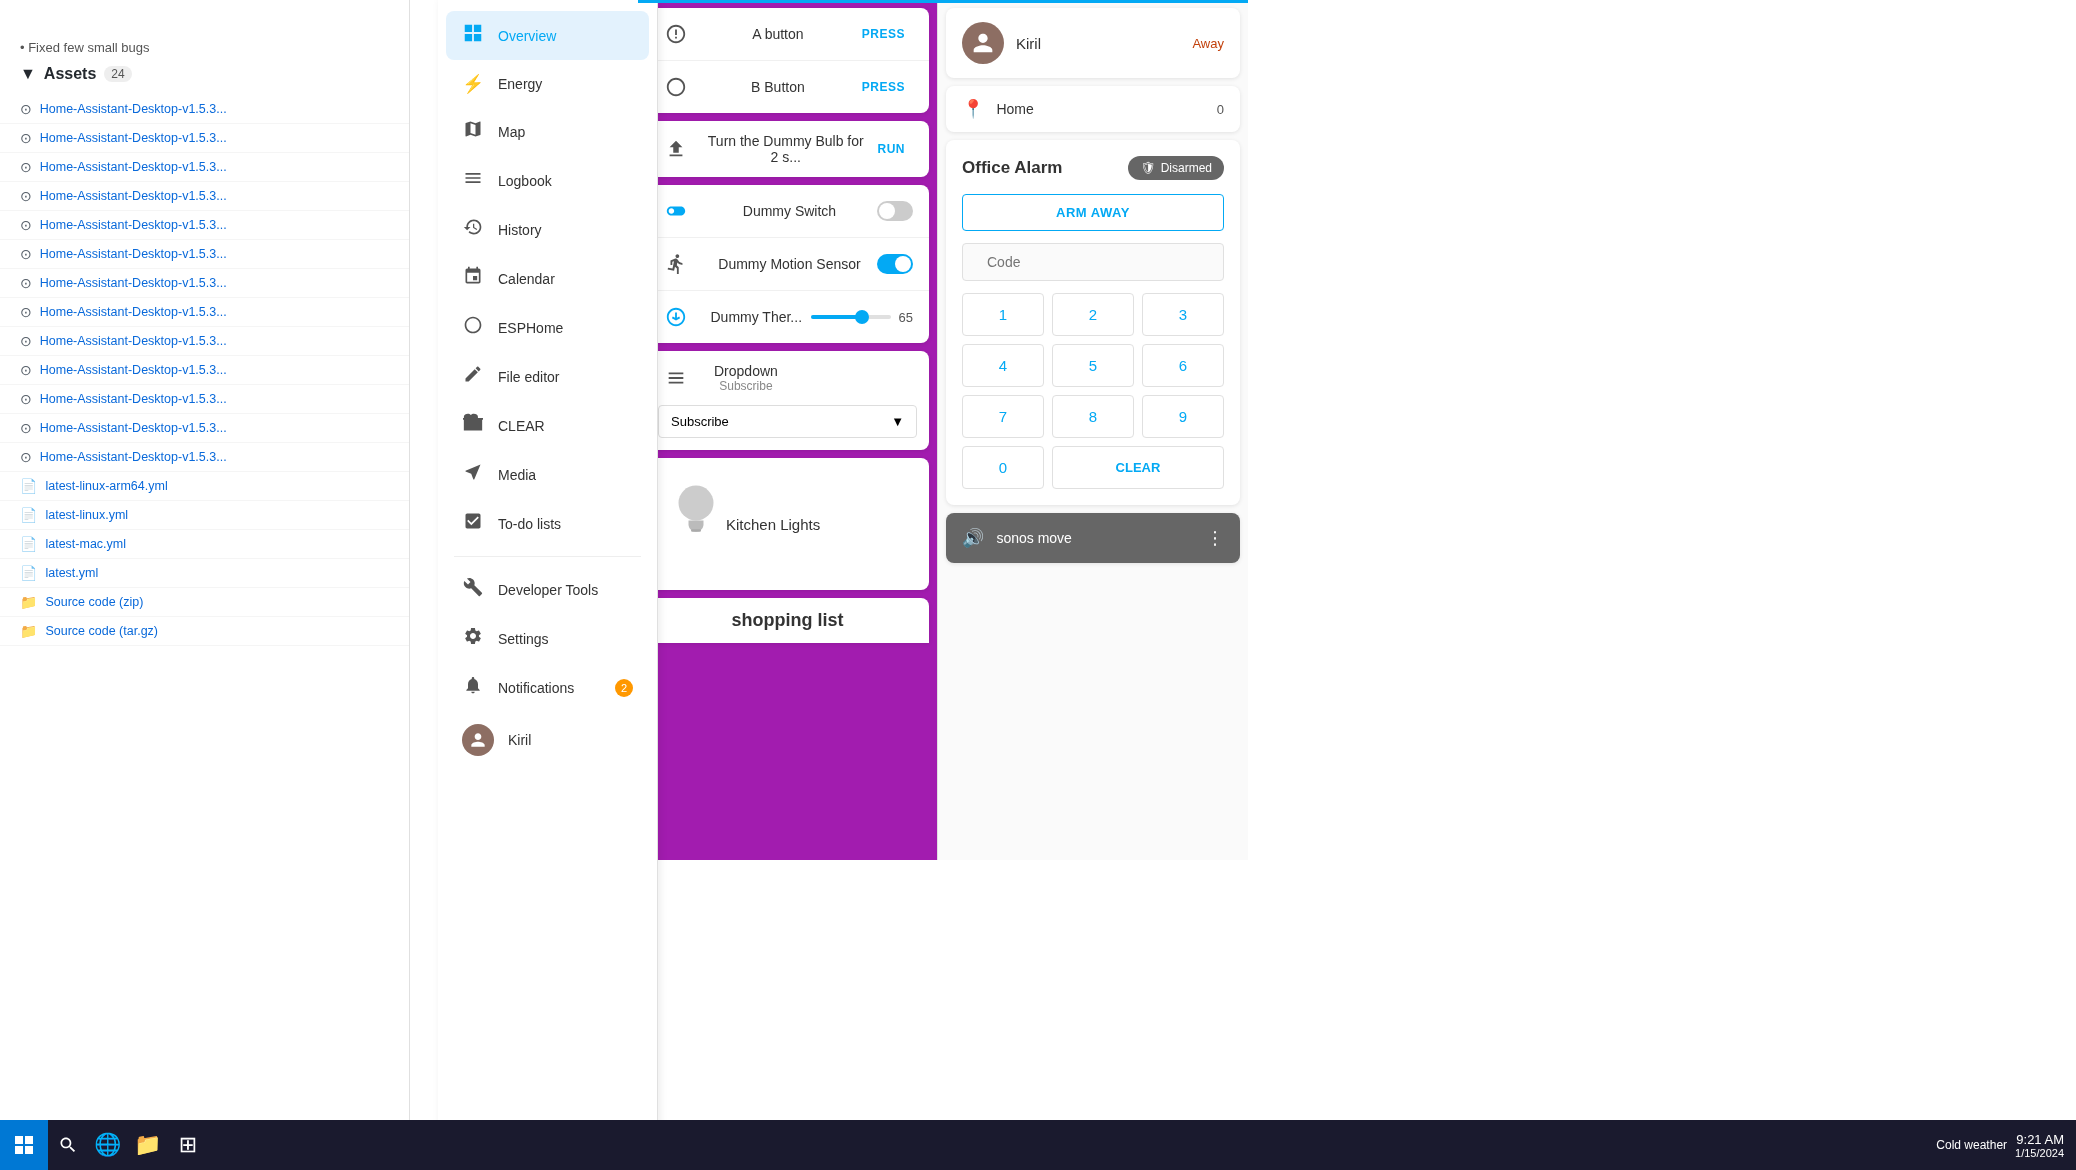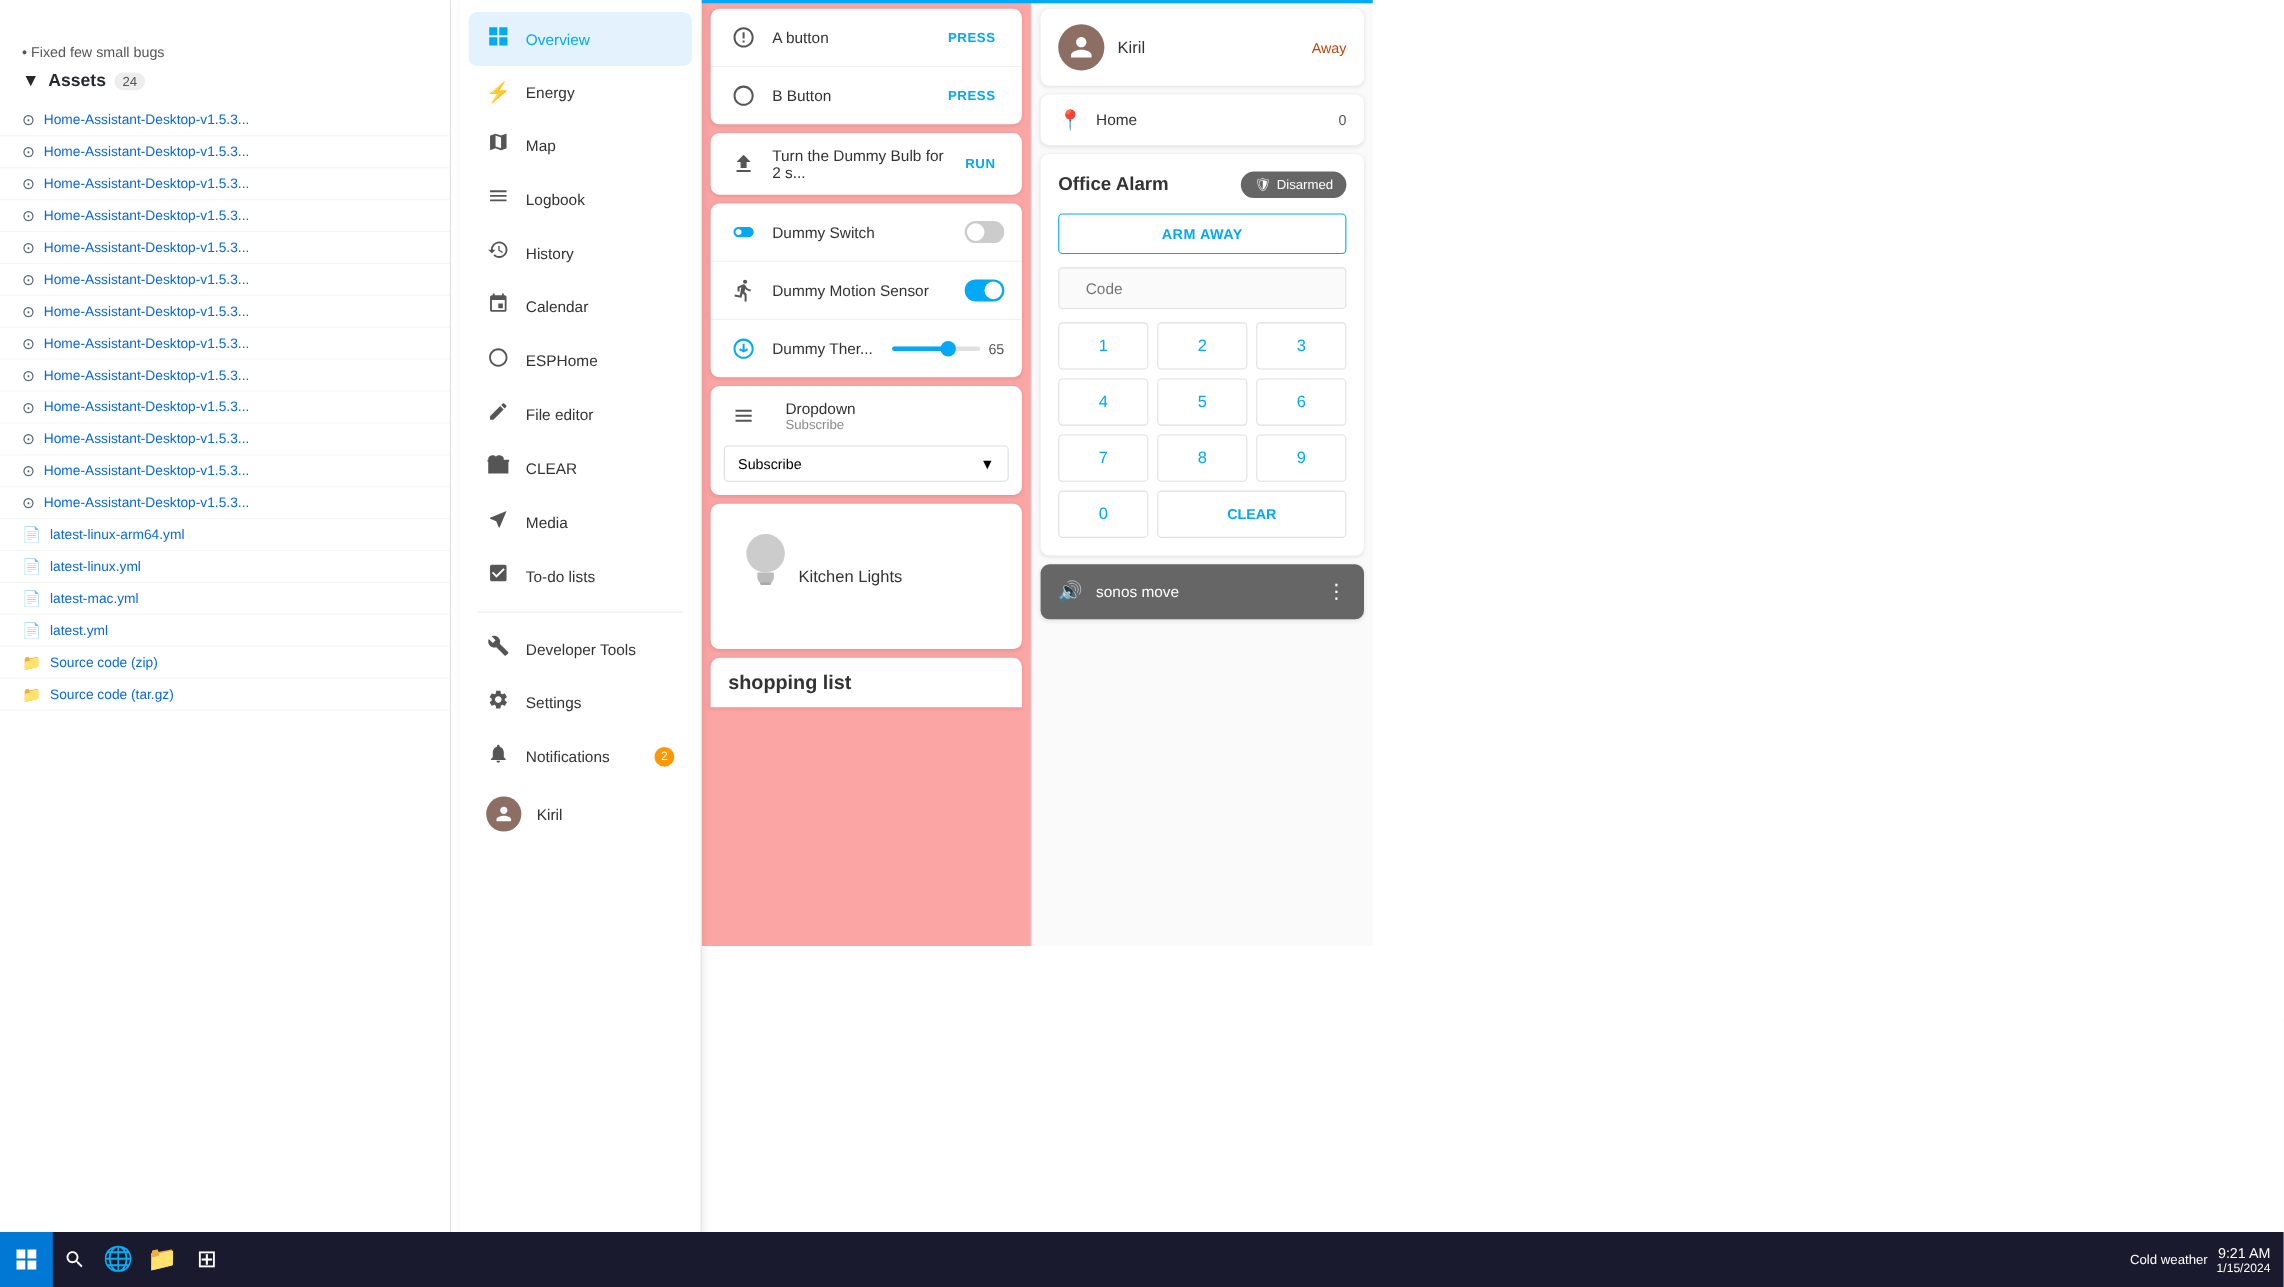--- a/index.html
+++ b/index.html
@@ -26,21 +26,21 @@
     .asset-item {
       display: flex; align-items: center; padding: 6px 20px; gap: 8px;
       font-size: 13px; color: #0969da; cursor: pointer;
       border-bottom: 1px solid #f5f5f5;
     }
     .asset-icon { font-size: 14px; color: #57606a; }
     .asset-link { color: #0969da; text-decoration: none; font-size: 12.5px; }
 
     
     .ha-sidebar {
-      position: absolute; top: 0; left: 418px; width: 220px; height: 1170px;
+      position: absolute; top: 0; left: 438px; width: 220px; height: 1170px;
       background: #fff; border-right: 1px solid #e0e0e0; z-index: 10;
       box-shadow: 2px 0 8px rgba(0,0,0,0.08);
     }
     .sidebar-nav { display: flex; flex-direction: column; padding: 10px 0; }
     .sidebar-item {
       display: flex; align-items: center; gap: 14px; padding: 11px 16px;
       cursor: pointer; border-radius: 8px; margin: 1px 8px;
       color: #333; font-size: 14px;
     }
     .sidebar-item.active { color: #03a9f4; background: #e3f2fd; }
@@ -55,22 +55,23 @@
     }
     .user-avatar {
       width: 32px; height: 32px; border-radius: 50%; background: #8d6e63;
       display: flex; align-items: center; justify-content: center; color: #fff; font-size: 14px;
       overflow: hidden;
     }
 
     
     .ha-main {
       position: absolute; top: 0; left: 638px; width: 300px; height: 860px;
-      background: #fca5a5; z-index: 9; border-right: 1px solid #e0e0e0;
+      background: #a21caf; z-index: 9; border-right: 1px solid #e0e0e0;
       overflow-y: auto;
+      text-align: center;
     }
 
     
     .card {
       background: #fff; border-radius: 8px; margin: 8px; box-shadow: 0 1px 4px rgba(0,0,0,0.1);
       overflow: hidden;
     }
     .card-row {
       display: flex; align-items: center; padding: 12px 16px;
       border-bottom: 1px solid #f0f0f0;

